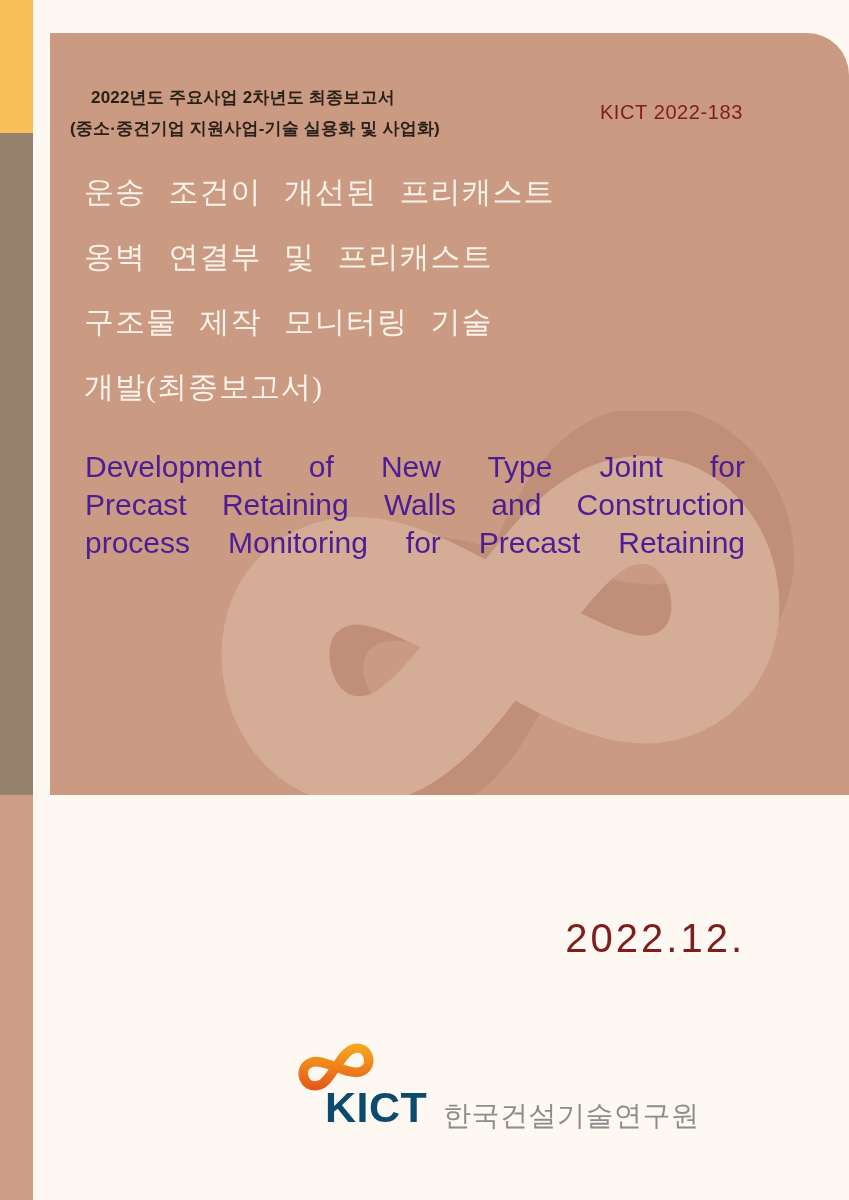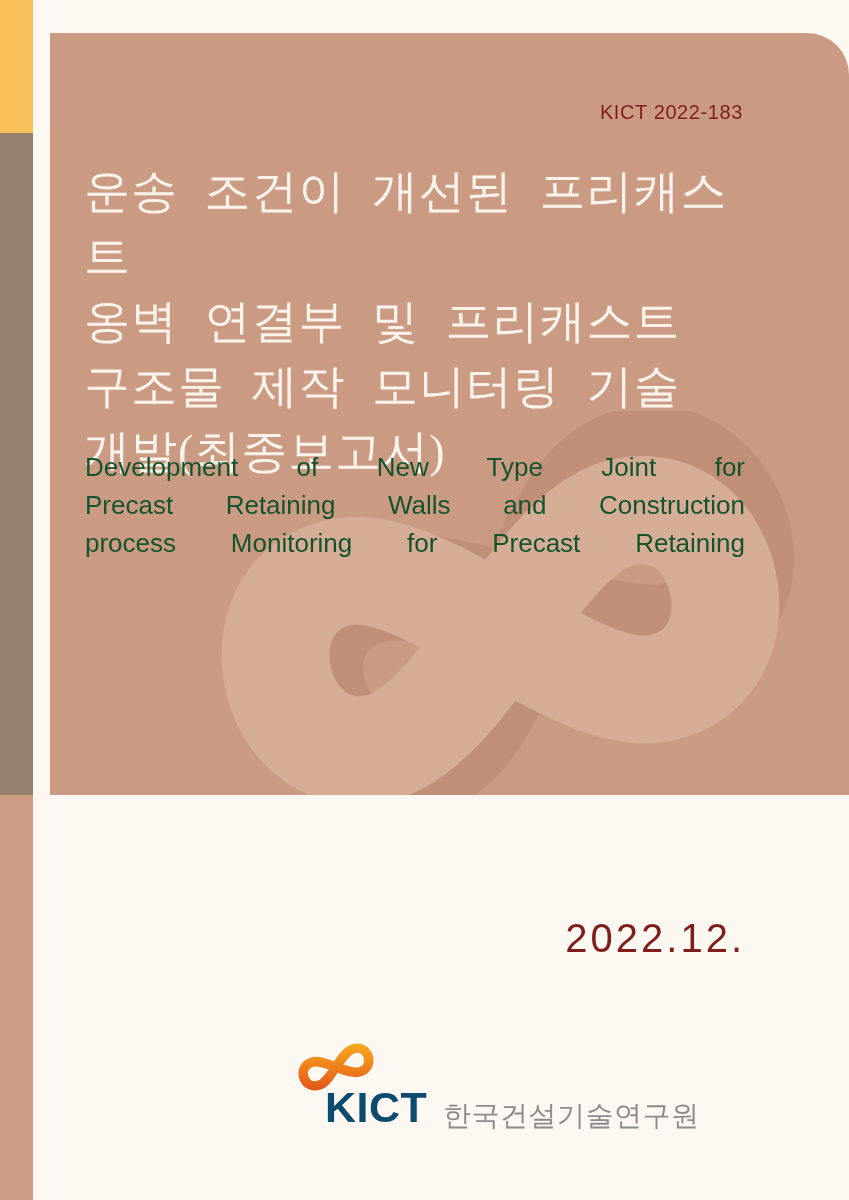--- a/index.html
+++ b/index.html
@@ -27,26 +27,26 @@
     letter-spacing:0.2px;
   }
   .report-series .line1{padding-left:21px;}
   .report-number{
     position:absolute;top:68px;right:106px;
     font-size:20px;font-weight:400;color:#7f1d1d;letter-spacing:0.6px;text-align:center;
   }
   .cover-title{
     position:absolute;left:34px;top:126px;width:680px;
     font-family:"Liberation Serif","DejaVu Serif",serif;
-    font-size:46px;line-height:65px;color:#FAF3EC;
+    font-size:30px;line-height:65px;color:#FAF3EC;
     word-spacing:14px;letter-spacing:1px;font-weight:400;
   }
   .cover-subtitle{
     position:absolute;left:35px;top:415px;width:660px;
-    font-size:26px;line-height:38px;color:#14532d;
+    font-size:30px;line-height:38px;color:#4c1d95;
   }
   .cover-subtitle .sub-line{
     text-align:justify;text-align-last:justify;
   }
 
   .cover-date{
     position:absolute;top:916px;right:104px;
     font-size:40px;letter-spacing:3px;color:#7f1d1d;
   }
 
@@ -73,20 +73,24 @@
 
 <div class="panel">
 
   <svg class="decor-swirl" viewBox="0 0 780 430" aria-hidden="true">
     <g fill="none" stroke-linejoin="round" stroke-linecap="round">
       <path d="M195,305 C85,305 85,125 195,125 C285,125 395,305 485,305 C595,305 595,125 485,125 C395,125 285,305 195,305 Z" stroke="#C18F78" stroke-width="108" transform="rotate(-26 360 215) translate(30 -10)"></path>
       <path d="M195,305 C85,305 85,125 195,125 C285,125 395,305 485,305 C595,305 595,125 485,125 C395,125 285,305 195,305 Z" stroke="#D5AC95" stroke-width="108" transform="rotate(-12 360 215)"></path>
     </g>
   </svg>
 
+  <div class="report-series">
+    <div class="line1">2022년도 주요사업 2차년도 최종보고서</div>
+    <div class="line2">(중소·중견기업 지원사업-기술 실용화 및 사업화)</div>
+  </div>
 
   <div class="report-number">KICT 2022-183</div>
 
   <div class="cover-title">
     <div>운송 조건이 개선된 프리캐스트</div>
     <div>옹벽 연결부 및 프리캐스트</div>
     <div>구조물 제작 모니터링 기술</div>
     <div>개발(최종보고서)</div>
   </div>
 

